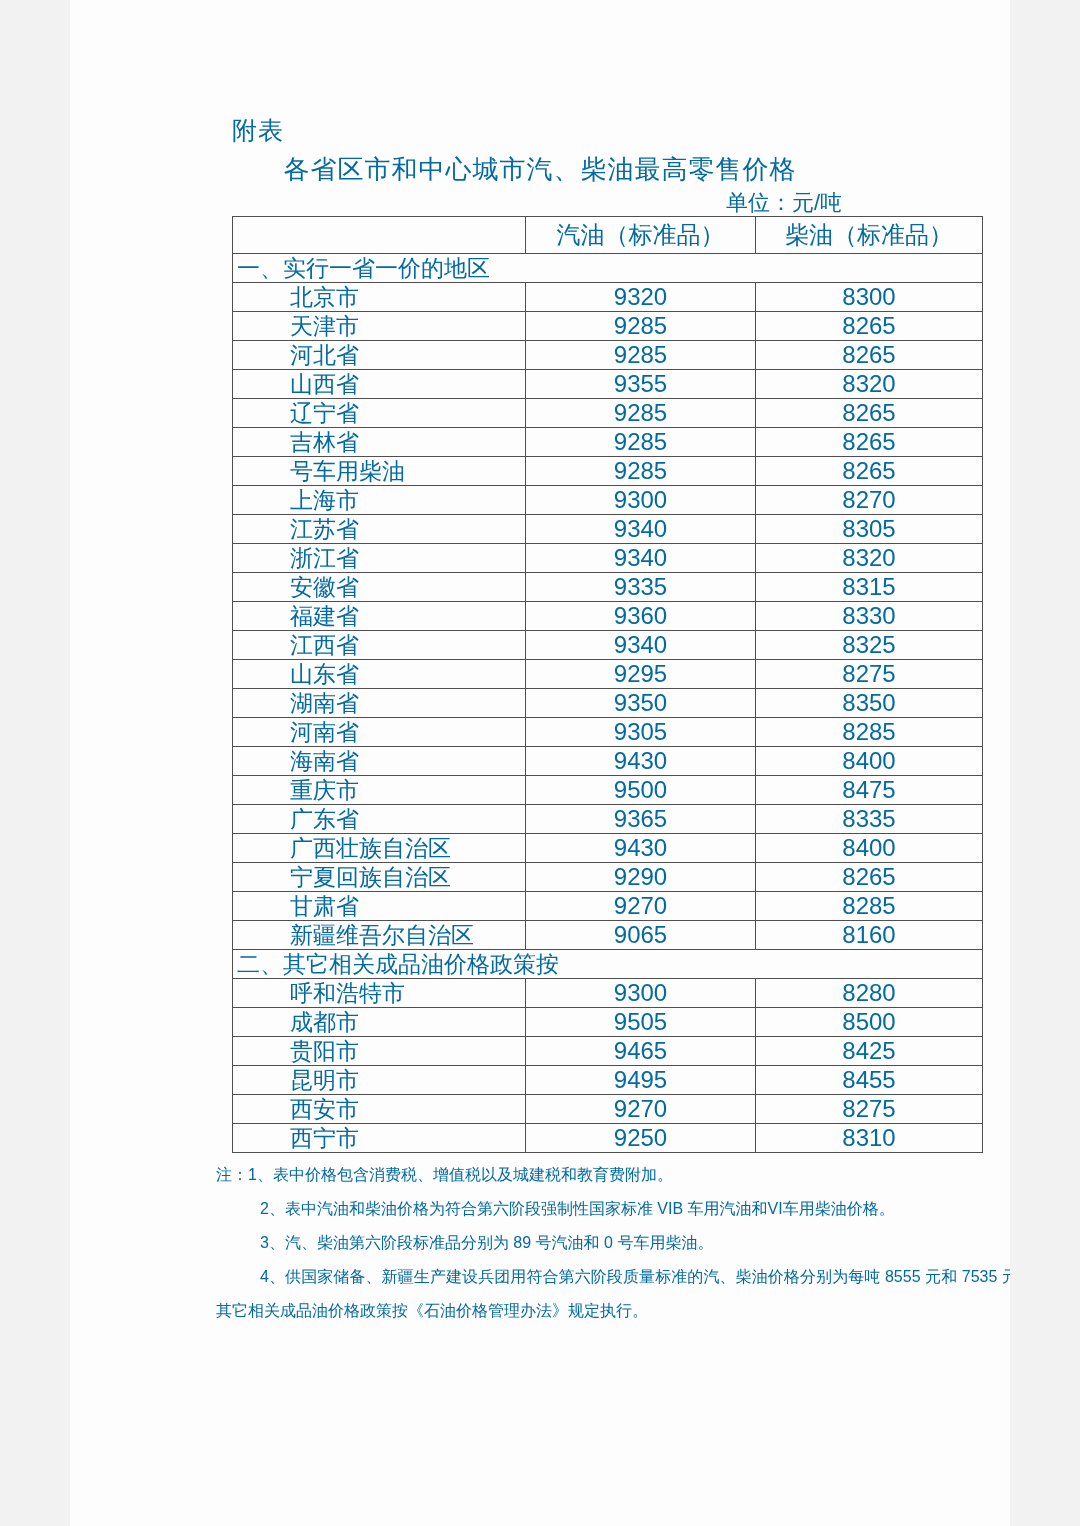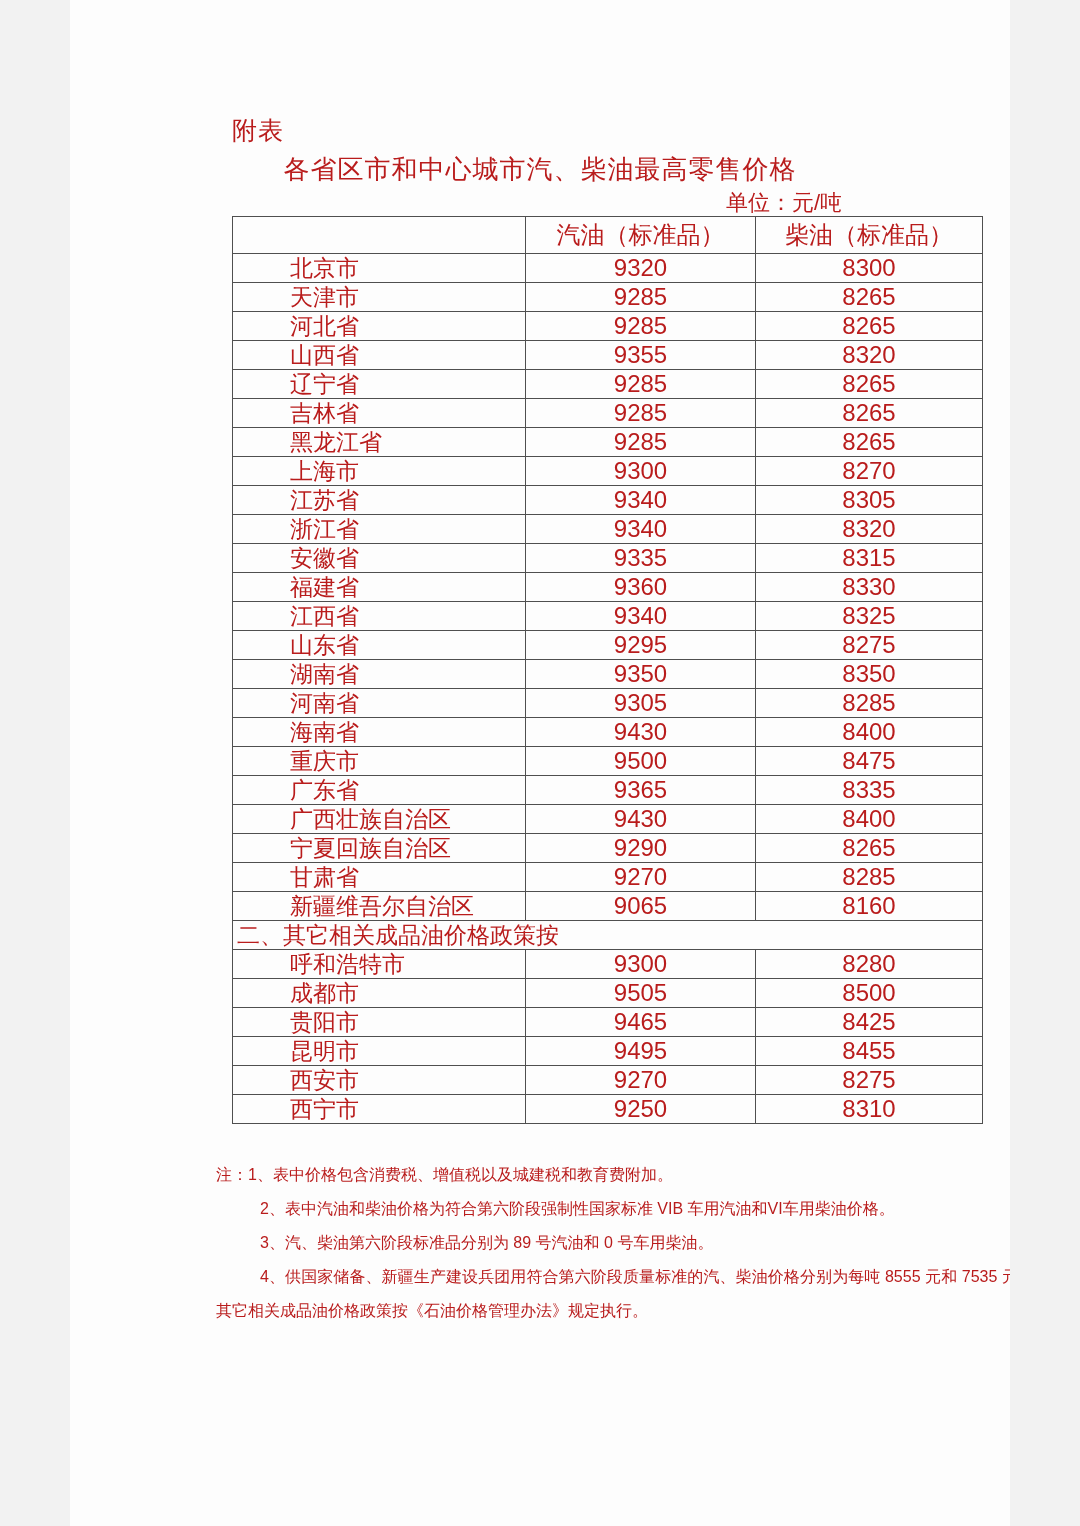--- a/index.html
+++ b/index.html
@@ -3,21 +3,21 @@
 <meta charset="utf-8">
 <style>
   * { margin:0; padding:0; box-sizing:border-box; }
   html,body { background:#f2f2f2; }
   .page {
     position:relative;
     width:940px; height:1526px;
     margin:0 auto;
     background:#fdfdfd;
     font-family:"Liberation Sans","DejaVu Sans",sans-serif;
-    color:#b91c1c;
+    color:#0369a1;
     overflow:hidden;
   }
   .appendix-label {
     position:absolute; left:162px; top:114px;
     font-size:25px; letter-spacing:1px;
   }
   .doc-title {
     position:absolute; left:0; top:152px; width:100%;
     text-align:center; font-size:26px; letter-spacing:1px;
   }
@@ -81,20 +81,23 @@
     </colgroup>
     <thead>
       <tr>
         <th></th>
         <th>汽油（标准品）</th>
         <th>柴油（标准品）</th>
       </tr>
     </thead>
     <tbody id="price-table-body">
         <tr>
+          <td colspan="3" class="section">一、实行一省一价的地区</td>
+        </tr>
+        <tr>
           <td class="region">北京市</td>
           <td class="num">9320</td>
           <td class="num">8300</td>
         </tr>
         <tr>
           <td class="region">天津市</td>
           <td class="num">9285</td>
           <td class="num">8265</td>
         </tr>
         <tr>
@@ -111,21 +114,21 @@
           <td class="region">辽宁省</td>
           <td class="num">9285</td>
           <td class="num">8265</td>
         </tr>
         <tr>
           <td class="region">吉林省</td>
           <td class="num">9285</td>
           <td class="num">8265</td>
         </tr>
         <tr>
-          <td class="region">黑龙江省</td>
+          <td class="region">号车用柴油</td>
           <td class="num">9285</td>
           <td class="num">8265</td>
         </tr>
         <tr>
           <td class="region">上海市</td>
           <td class="num">9300</td>
           <td class="num">8270</td>
         </tr>
         <tr>
           <td class="region">江苏省</td>

